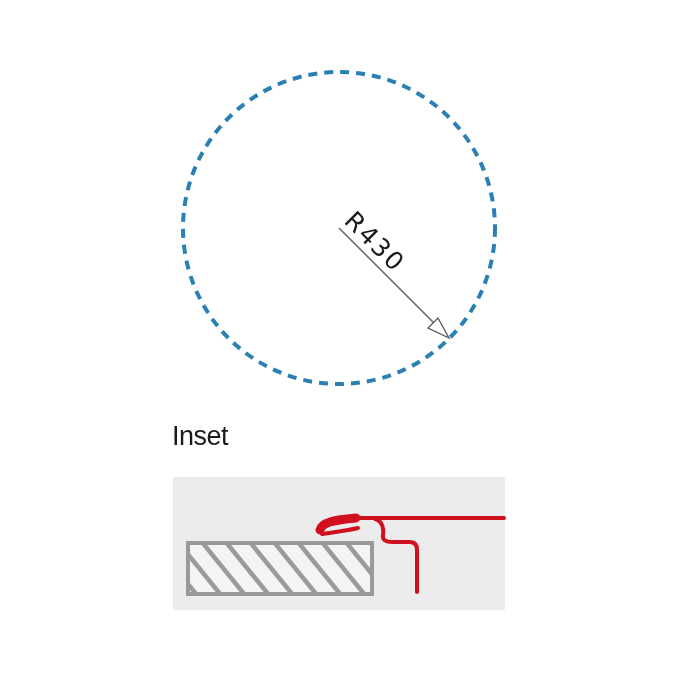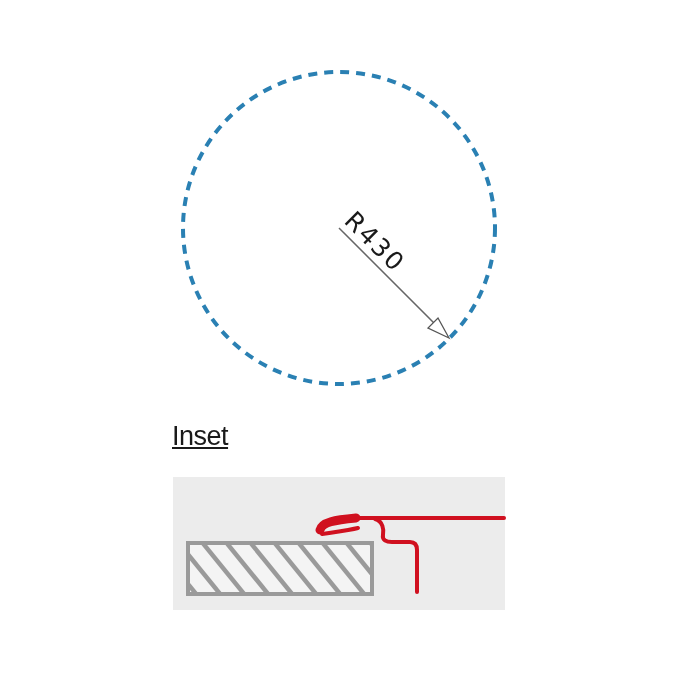--- a/index.html
+++ b/index.html
@@ -1,18 +1,18 @@
 <!DOCTYPE html>
 <html><head>
 <meta charset="utf-8">
 <style>
   html, body { margin:0; padding:0; background:#ffffff; }
   body { width:680px; height:680px; position:relative; overflow:hidden; font-family:"Liberation Sans", sans-serif; }
   #canvas { position:absolute; left:0; top:0; width:680px; height:680px; }
-  .inset-label { position:absolute; left:172px; top:421px; font-size:27px; color:#1a1a1a; font-family:"Liberation Sans", sans-serif; letter-spacing:-0.5px;text-decoration:underline; }
+  .inset-label { position:absolute; left:172px; top:421px; font-size:27px; color:#1a1a1a; font-family:"Liberation Sans", sans-serif; letter-spacing:-0.5px; }
 </style>
 </head>
 <body>
 
 <svg id="canvas" width="680" height="680" viewBox="0 0 680 680" xmlns="http://www.w3.org/2000/svg">
   <g>
     <circle cx="339" cy="228" r="156" fill="none" stroke="#2a80b3" stroke-width="4" stroke-dasharray="9 7"></circle>
   </g>
   <g>
     <line x1="339" y1="228" x2="440" y2="329" stroke="#666666" stroke-width="1.5"></line>

